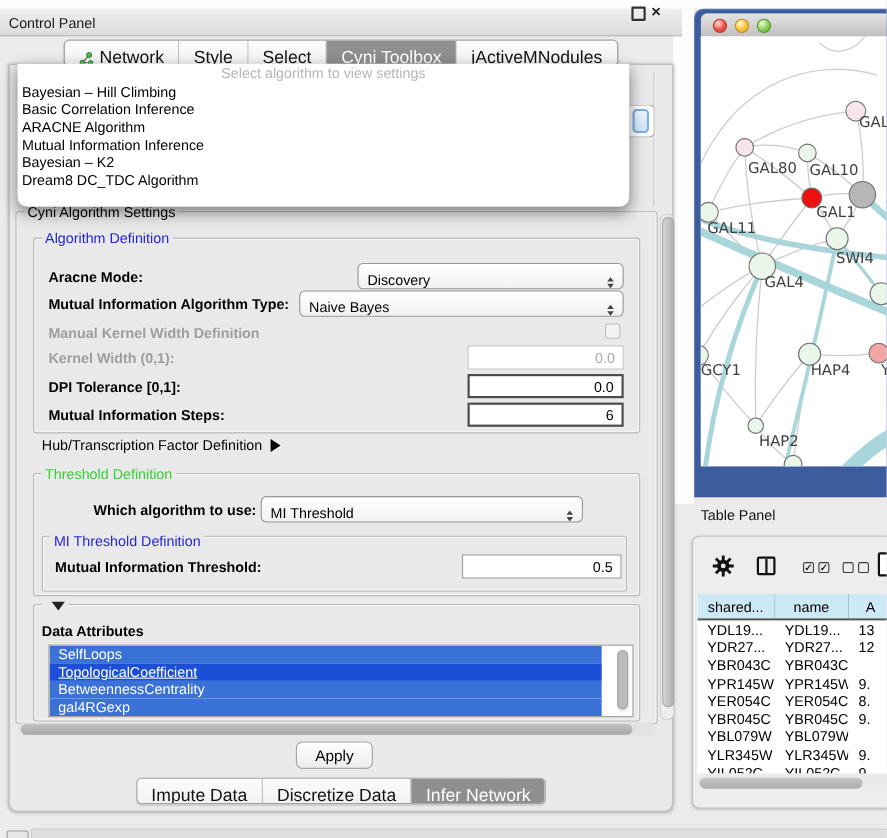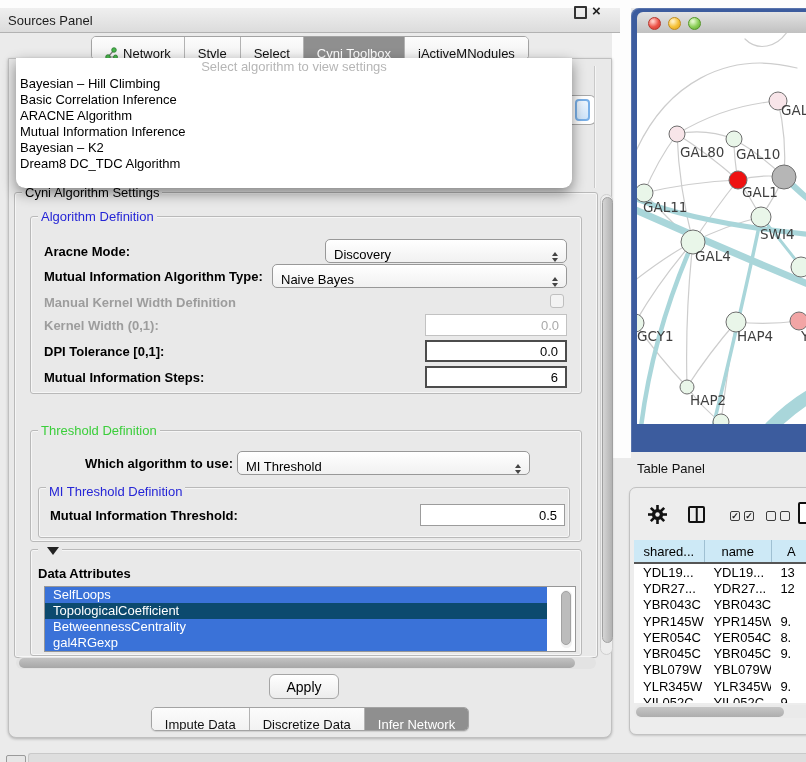--- a/index.html
+++ b/index.html
@@ -16,21 +16,21 @@
   .cp-titlebar{left:0;top:8px;width:620px;height:25px;
     background:linear-gradient(#efefef,#dcdcdc);border-bottom:1px solid #b2b2b2;
     display:flex;align-items:center;font-size:13px;color:#1c1c1c;padding-left:8px;box-sizing:border-box;}
   .wicon{position:absolute;top:6px;cursor:default;}
   .wicon.float{left:574px;width:9px;height:9px;border:2px solid #333;border-radius:1px;}
   .wicon.close{left:592px;top:2px;font-size:15px;font-weight:bold;color:#222;}
 
   .tabbar{display:flex;justify-content:center;}
   .seg{display:flex;border:1px solid #a3a3a3;border-radius:5px;overflow:hidden;
        background:#f8f8f8;height:22px;box-shadow:0 1px 1px rgba(0,0,0,.12);}
-  .tab{display:flex;align-items:center;padding:16px 13px;font-size:13px;color:#111;
+  .tab{display:flex;align-items:center;padding:16px 13px;font-size:16px;color:#111;
        border-right:1px solid #b3b3b3;background:linear-gradient(#fcfcfc,#ededed);white-space:nowrap;}
   .tab:last-child{border-right:none;}
   .tab.active{background:#8f8f8f;color:#fff;}
   .tab svg{margin-right:5px;}
   #top-tabs{left:0;top:36px;width:620px;}
   #bottom-tabs{left:0;top:707px;width:620px;}
 
   .content-panel{left:8px;top:58px;width:604px;height:680px;background:#e9e9e9;
     border:1px solid #c0c0c0;border-radius:0 0 8px 8px;box-shadow:0 1px 3px rgba(0,0,0,.25);box-sizing:border-box;}
 
@@ -127,21 +127,21 @@
   .bottom-band{left:28px;top:753px;width:778px;height:9px;background:#dedede;border-top:1px solid #c9c9c9;border-left:1px solid #c9c9c9;border-radius:3px 0 0 0;}
 </style>
 </head>
 <body>
 
 <div id="root">
   <div class="abs bg-top"></div>
   <div class="abs bg-gap"></div>
 
   <div class="abs cp-titlebar">
-    <span>Sources Panel</span>
+    <span>Control Panel</span>
   </div>
   <span class="wicon float abs"></span>
   <span class="wicon close abs">×</span>
 
   <div class="abs content-panel"></div>
   <div class="abs tabbar" id="top-tabs">
       <div class="seg">
         <div class="tab">
           <svg width="13" height="13" viewBox="0 0 13 13">
             <line x1="3" y1="10" x2="9" y2="3" stroke="#7a7a7a" stroke-width="1.2"></line>
@@ -222,20 +222,24 @@
   <span class="lbl" style="left:44px;top:344px;">DPI Tolerance [0,1]:</span>
   <div class="field strong" style="left:425px;top:340px;width:142px;">
     <span>0.0</span>
   </div>
 
   <span class="lbl" style="left:44px;top:370px;">Mutual Information Steps:</span>
   <div class="field strong" style="left:425px;top:366px;width:142px;">
     <span>6</span>
   </div>
 
+  <div class="abs hubrow">
+    <span class="plain">Hub/Transcription Factor Definition</span>
+    <span class="tri-right"></span>
+  </div>
 
   <div class="abs group" style="left:30px;top:430px;width:550px;height:110px;"></div>
   <span class="abs gtitle t-green" style="left:38px;top:423px;">Threshold Definition</span>
 
   <span class="lbl" style="left:85px;top:456px;">Which algorithm to use:</span>
   <div class="combo" style="left:237px;top:451px;width:293px;">
     <span>MI Threshold</span>
     <span class="stepper">
         <i class="tri-up"></i>
         <i class="tri-dn"></i>
@@ -248,21 +252,21 @@
   <div class="field" style="left:420px;top:504px;width:145px;">
     <span>0.5</span>
   </div>
 
   <div class="abs group" style="left:30px;top:549px;width:550px;height:105px;"></div>
   <span class="abs gtitle" style="left:38px;top:542px;"><span class="tri-down-sm"></span></span>
   <span class="lbl" style="left:38px;top:566px;">Data Attributes</span>
   <div class="abs src-list">
     <div id="src-items">
         <div class="src-item" style="background: rgb(58, 114, 216);">SelfLoops</div>
-        <div class="src-item" style="background: #0c4a6e;">TopologicalCoefficient</div>
+        <div class="src-item" style="background: #1d4ed8; text-decoration: underline;">TopologicalCoefficient</div>
         <div class="src-item" style="background: rgb(58, 114, 216);">BetweennessCentrality</div>
         <div class="src-item" style="background: rgb(58, 114, 216);">gal4RGexp</div>
       </div>
     <div class="src-scroll">
         <div class="src-thumb"></div>
       </div>
   </div>
 
   <div class="abs vscroll">
       <div class="vthumb"></div>

